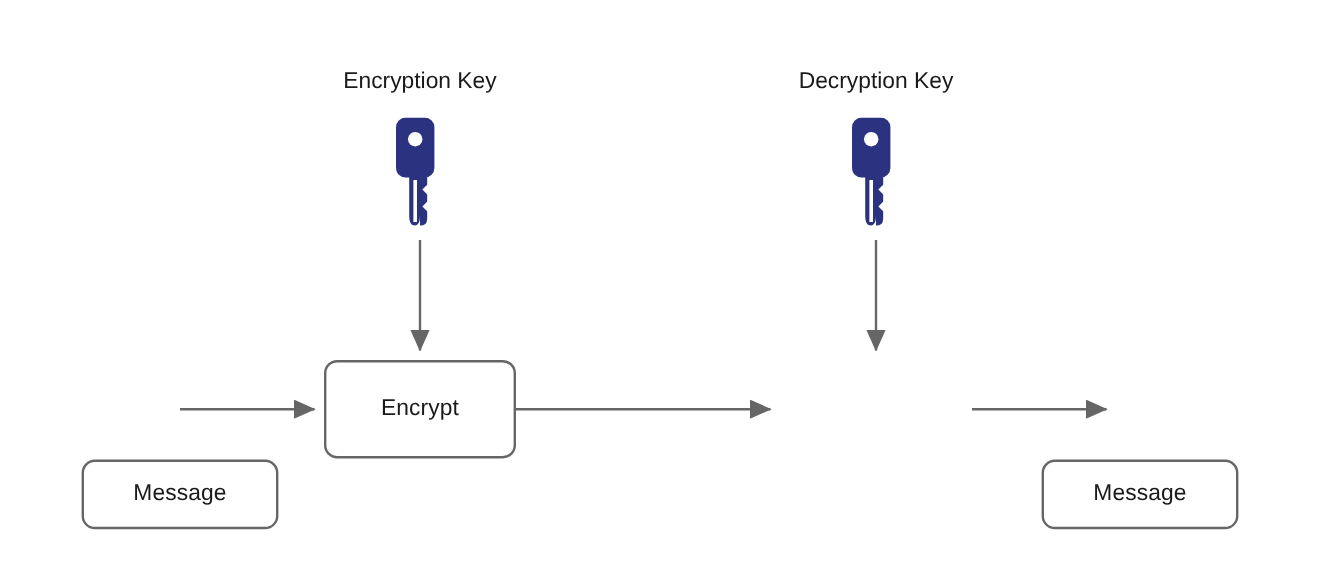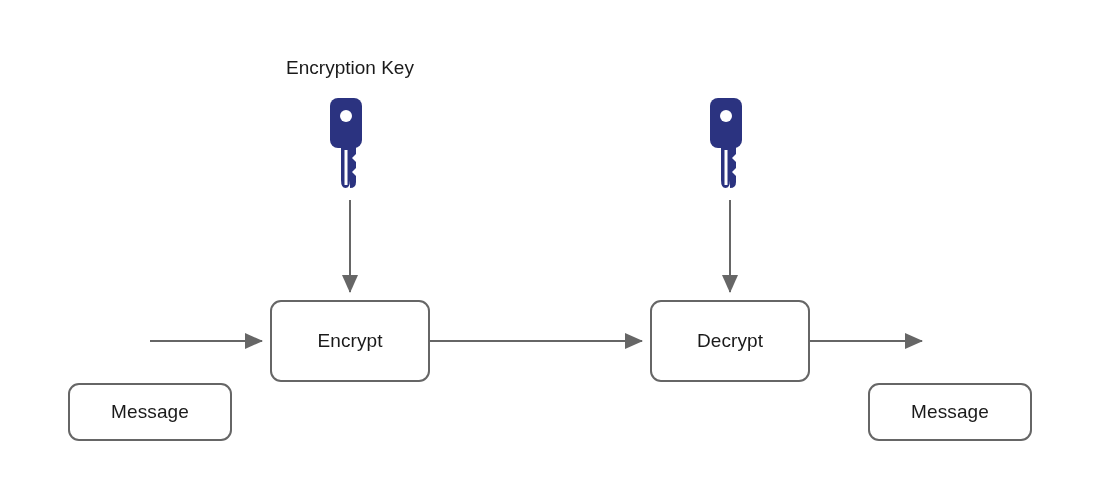--- a/index.html
+++ b/index.html
@@ -80,20 +80,21 @@
 
     <line x1="430" y1="341" x2="642" y2="341" stroke="#666666" stroke-width="2" marker-end="url(#arrowhead)"></line>
 
     <line x1="730" y1="200" x2="730" y2="292" stroke="#666666" stroke-width="2" marker-end="url(#arrowhead)"></line>
 
     <line x1="810" y1="341" x2="922" y2="341" stroke="#666666" stroke-width="2" marker-end="url(#arrowhead)"></line>
   </svg>
 
   <div class="caption" style="left:200px; top:57px; width:300px;">Encryption Key</div>
 
+  <div class="caption" style="left:580px; top:57px; width:300px;">Decryption Key</div>
 
   <div class="key-icon" style="left:322px; top:98px; width:56px; height:104px;">
     <svg width="56" height="104" viewBox="0 0 56 104" xmlns="http://www.w3.org/2000/svg">
       <g fill="#2b3380">
         <rect x="8" y="0" width="32" height="50" rx="8" ry="8"></rect>
         <path d="M19,48 L28,48 L28,82 Q28,90 23.5,90 Q19,90 19,82 Z"></path>
         <path d="M28,48 L34,48 L34,56 L30,60 L34,64 L34,70 L30,74 L34,78 L34,84 Q34,90 28,90 Z"></path>
       </g>
       <circle cx="24" cy="18" r="6" fill="#ffffff"></circle>
       <rect x="22.5" y="52" width="3" height="35" fill="#ffffff"></rect>
@@ -109,23 +110,20 @@
       </g>
       <circle cx="24" cy="18" r="6" fill="#ffffff"></circle>
       <rect x="22.5" y="52" width="3" height="35" fill="#ffffff"></rect>
     </svg>
   </div>
 
   <div class="node proc-node" style="left:270px; top:300px;">
     <span>Encrypt</span>
   </div>
 
-  <div class="node proc-node" style="left:650px; top:300px;">
-    <span>Decrypt</span>
-  </div>
 
   <div class="node data-node" style="left:68px; top:383px;">
     <span>Message</span>
   </div>
 
 
   <div class="node data-node" style="left:868px; top:383px;">
     <span>Message</span>
   </div>
 

